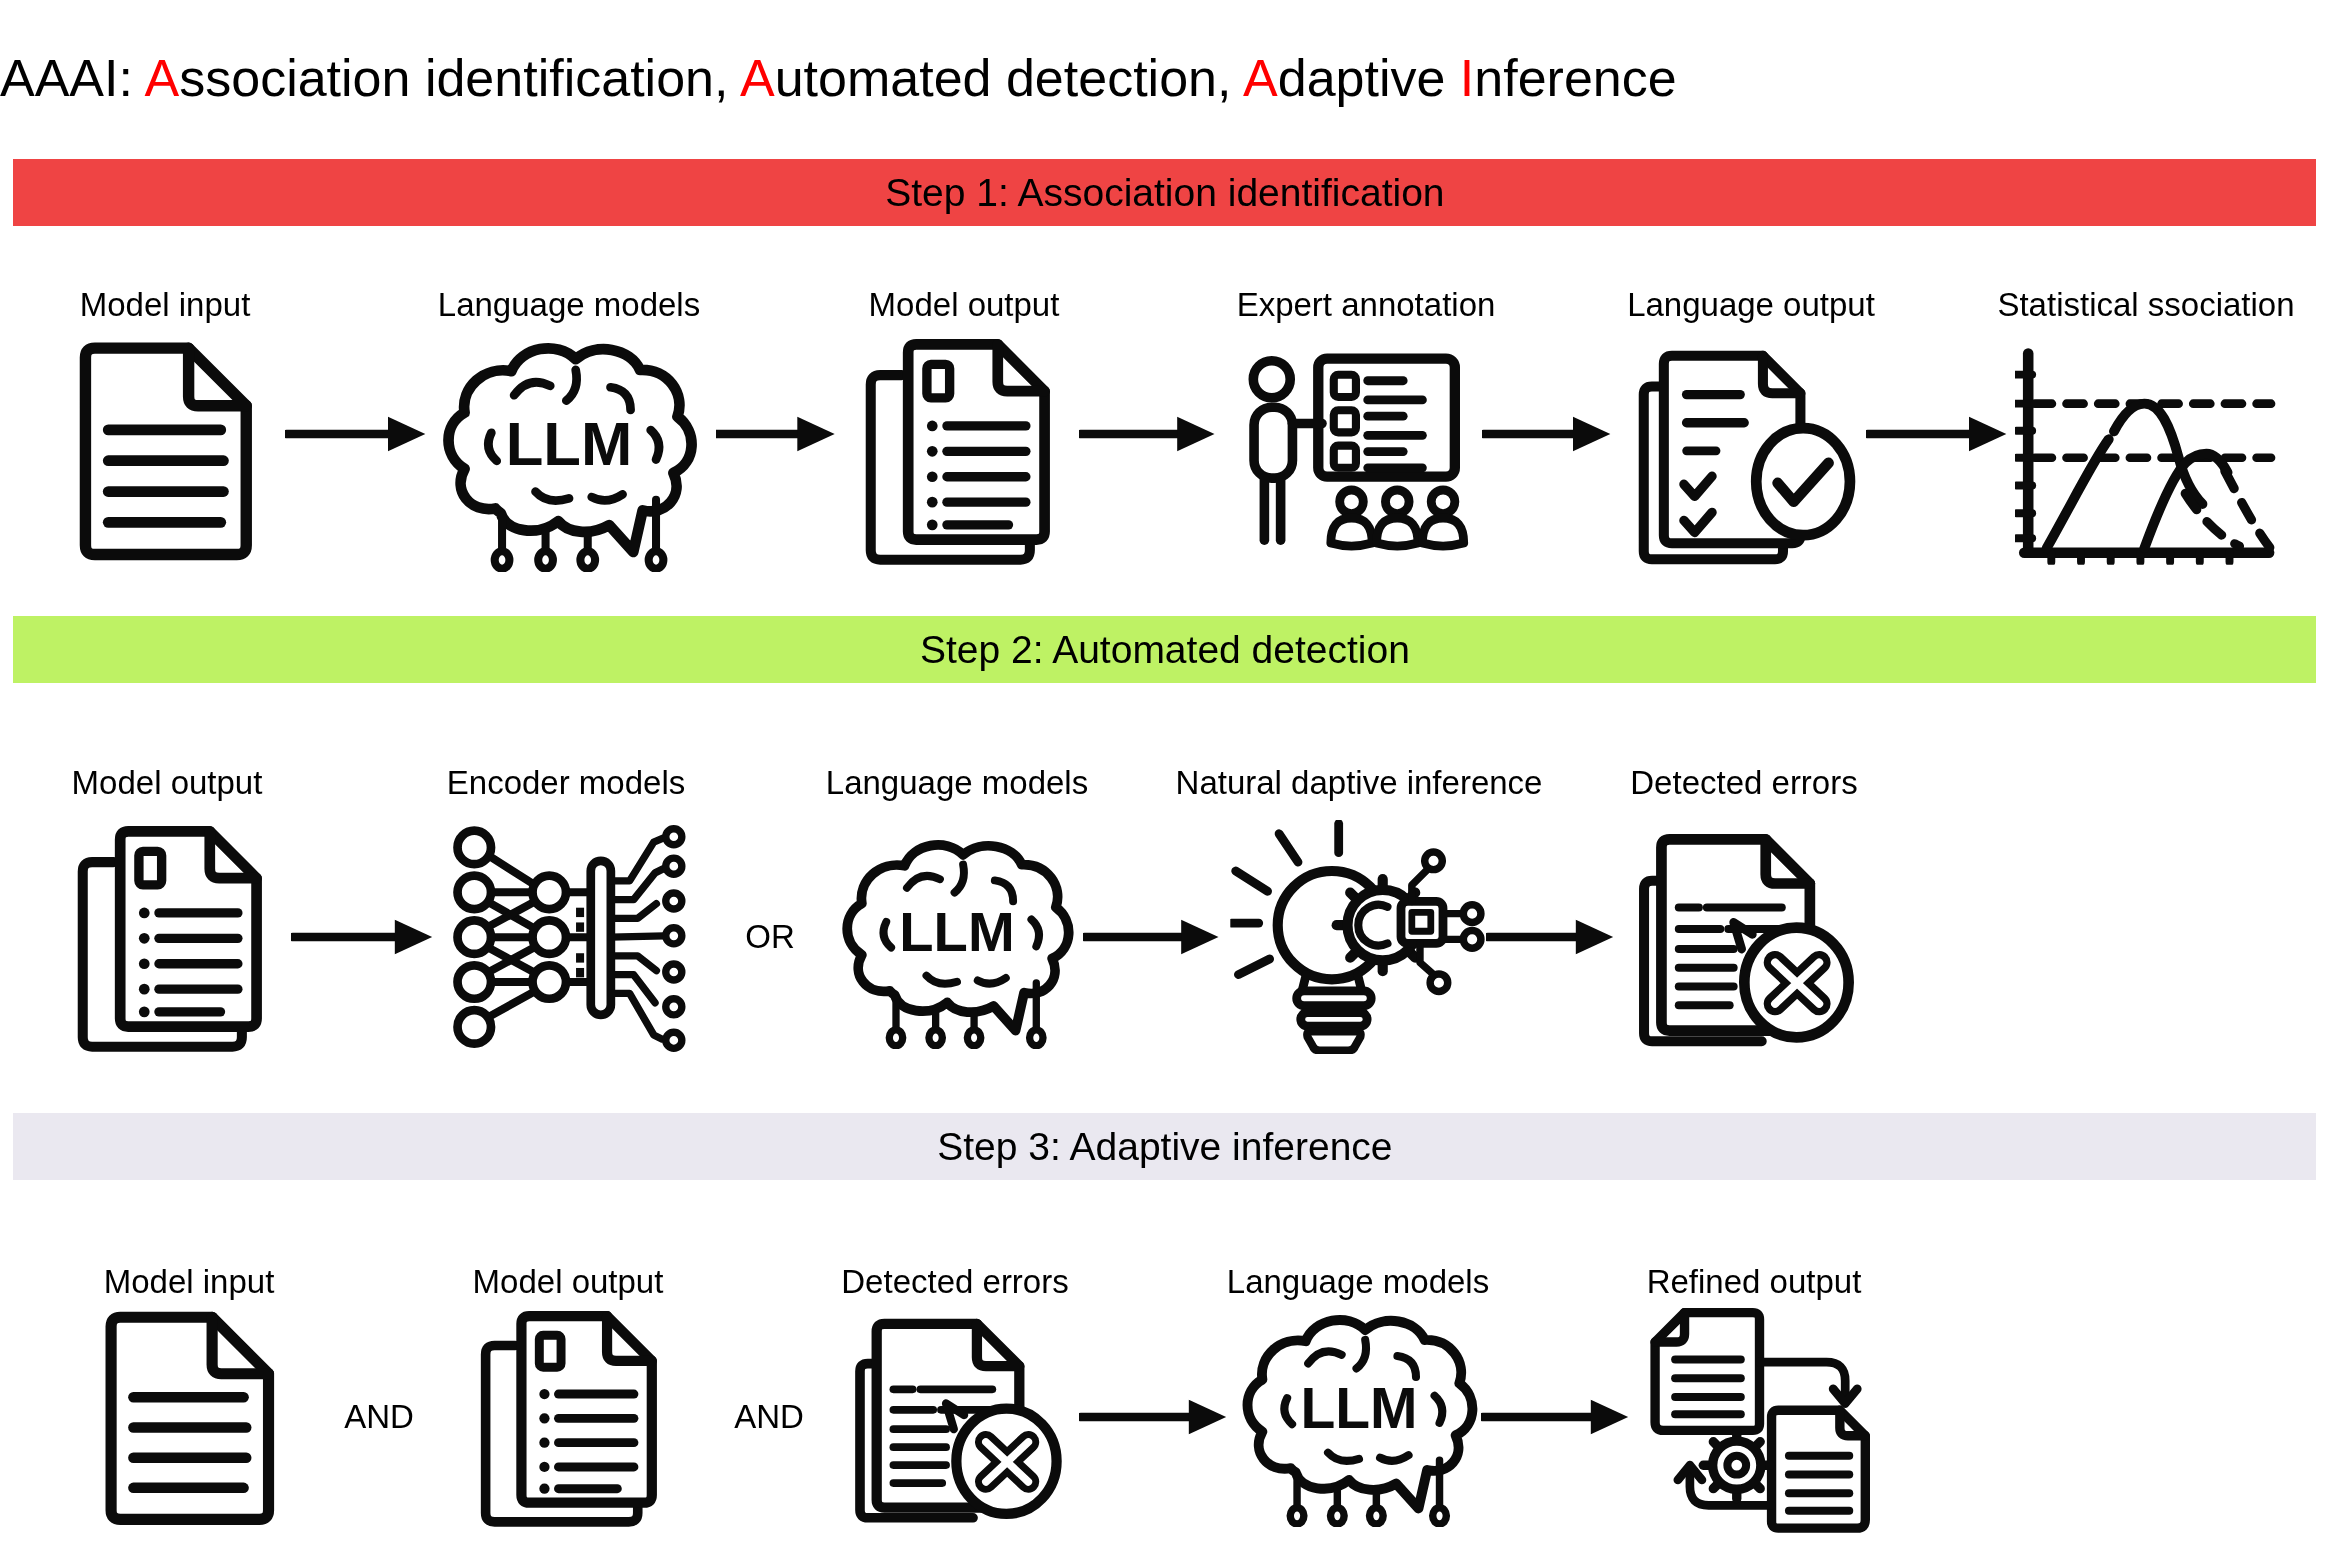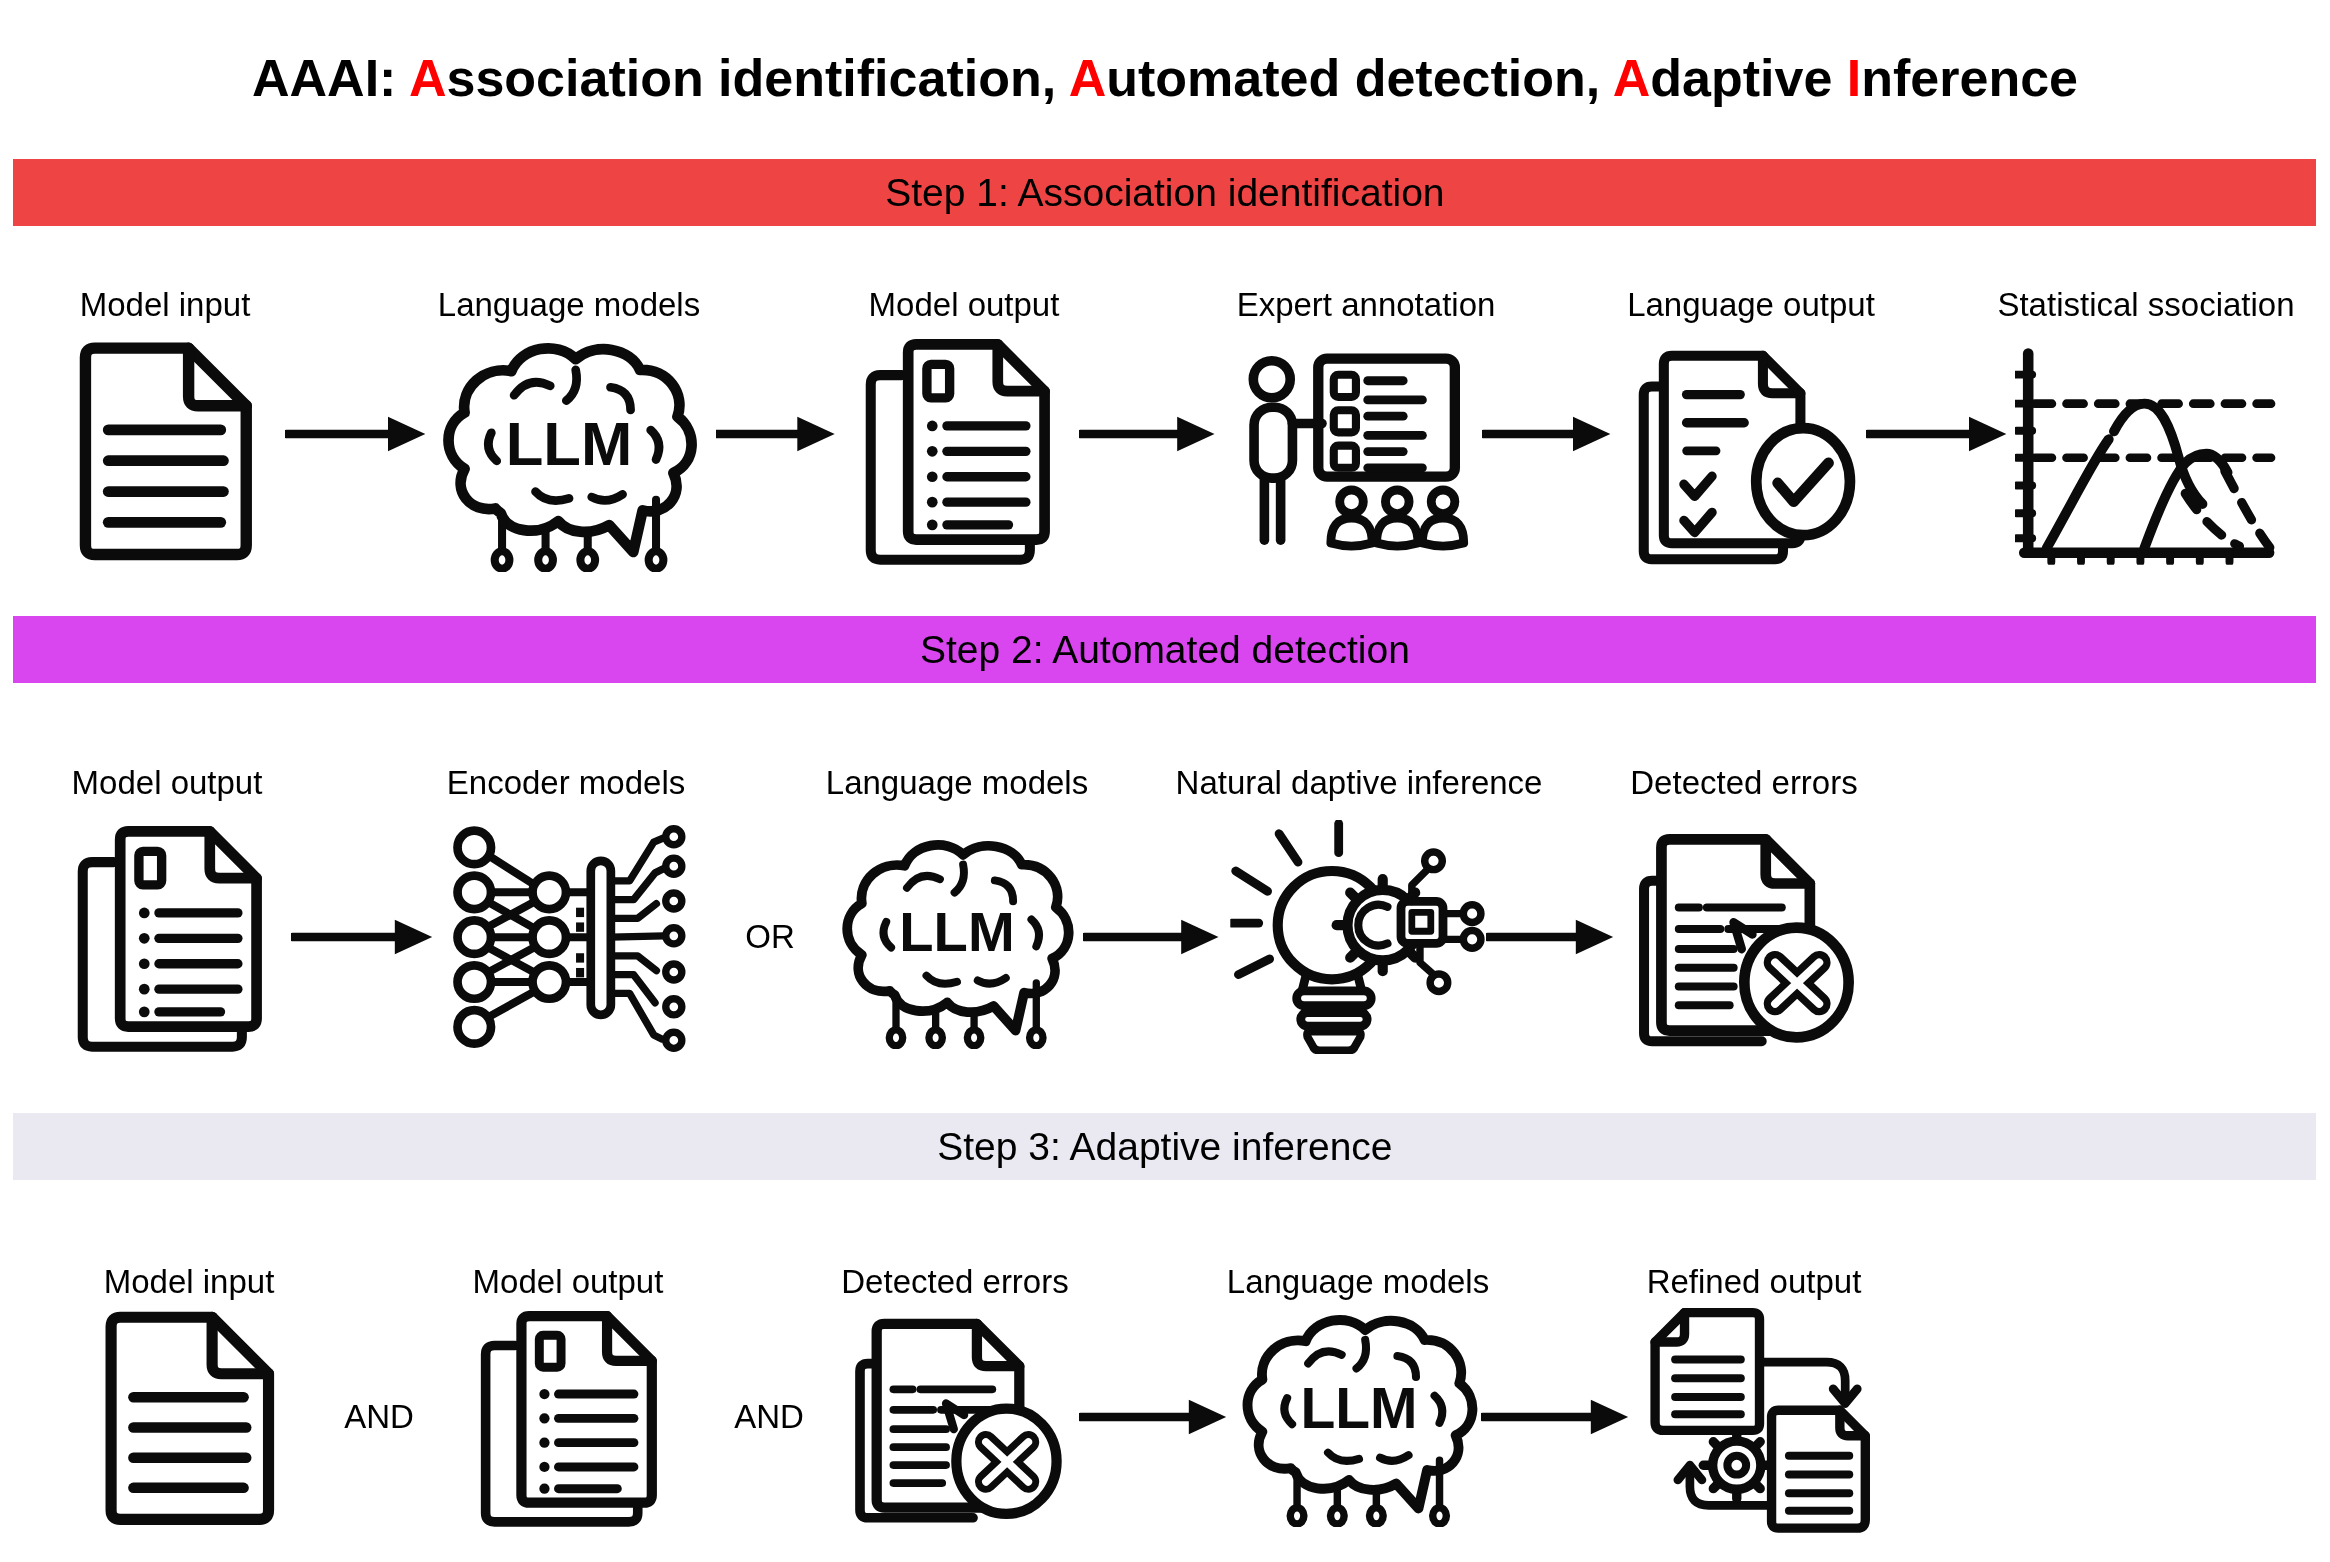--- a/index.html
+++ b/index.html
@@ -1,24 +1,24 @@
 <!DOCTYPE html>
 <html style="font-size:10.7px"><head>
 <meta charset="utf-8">
 <style>
   html,body{margin:0;padding:0;background:#ffffff;}
   .page{position:relative;width:2330px;height:1562px;background:#ffffff;
         font-family:"Liberation Sans",sans-serif;color:#000;overflow:hidden;}
-  .title{position:absolute;top:48px;left:0;width:100%;text-align:center;
-         font-size:52px;font-weight:bold;white-space:nowrap;}
+  .title{position:absolute;top:48px;left:0;width:100%;text-align:left;
+         font-size:52px;font-weight:normal;white-space:nowrap;}
   .title .red{color:#ff0000;}
   .banner{position:absolute;left:13.4px;width:2303px;height:67px;display:flex;
           align-items:center;justify-content:center;font-size:39px;}
   .banner-1{top:159px;background:#ef4444;}
-  .banner-2{top:616px;background:#d946ef;}
+  .banner-2{top:616px;background:#bef264;}
   .banner-3{top:1113px;background:#eae8f0;}
   .lbl{position:absolute;transform:translateX(-50%);font-size:33px;white-space:nowrap;margin-top:8px;}
   .op{position:absolute;transform:translate(-50%,-50%);font-size:33px;}
   .inst,.arrow{position:absolute;}
   .s{fill:none;stroke:#0b0b0b;stroke-linecap:round;stroke-linejoin:round;}
   .w{fill:#ffffff;stroke:#0b0b0b;stroke-linecap:round;stroke-linejoin:round;}
   .f{fill:#0b0b0b;stroke:none;}
   .wl{fill:none;stroke:#ffffff;stroke-linecap:round;stroke-linejoin:round;}
   .llm{font-family:"Liberation Sans",sans-serif;font-weight:bold;font-size:92px;}
 </style>

